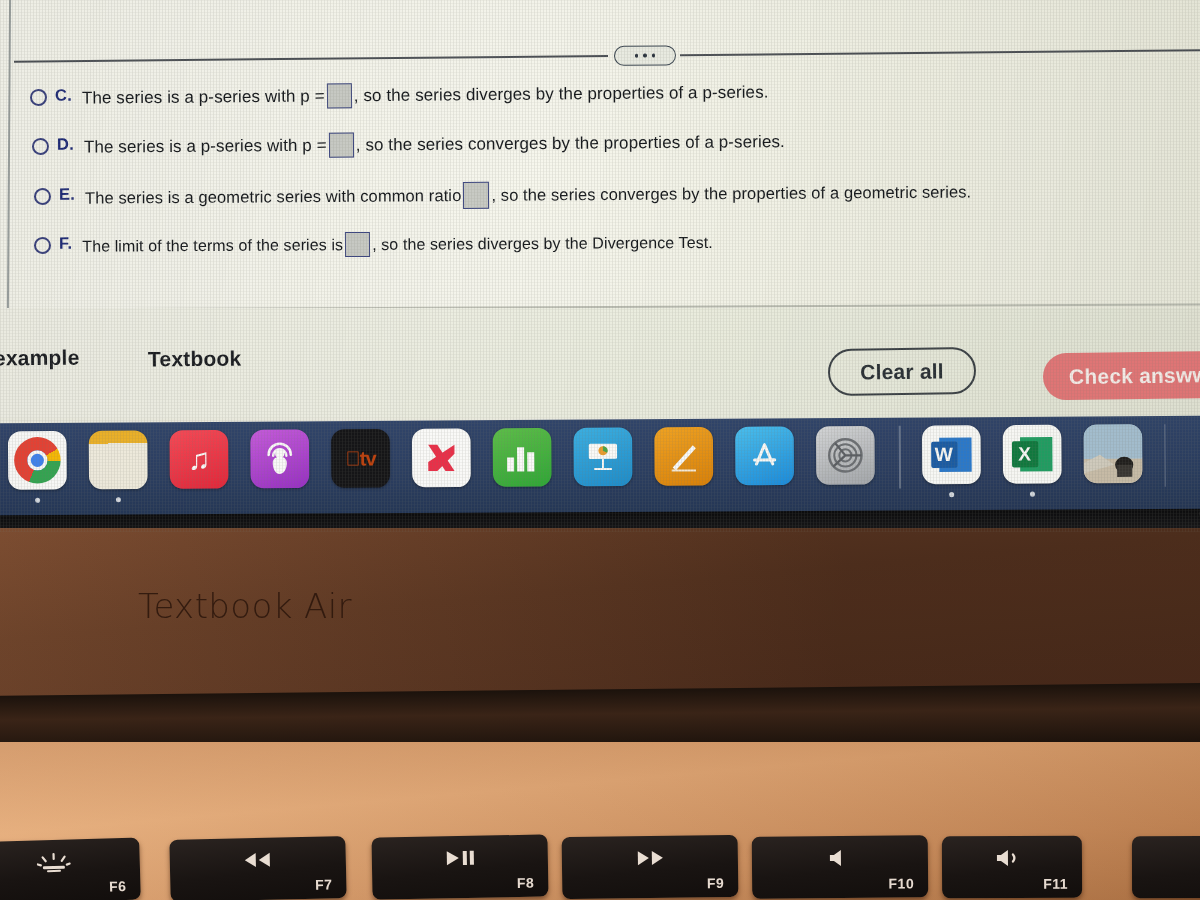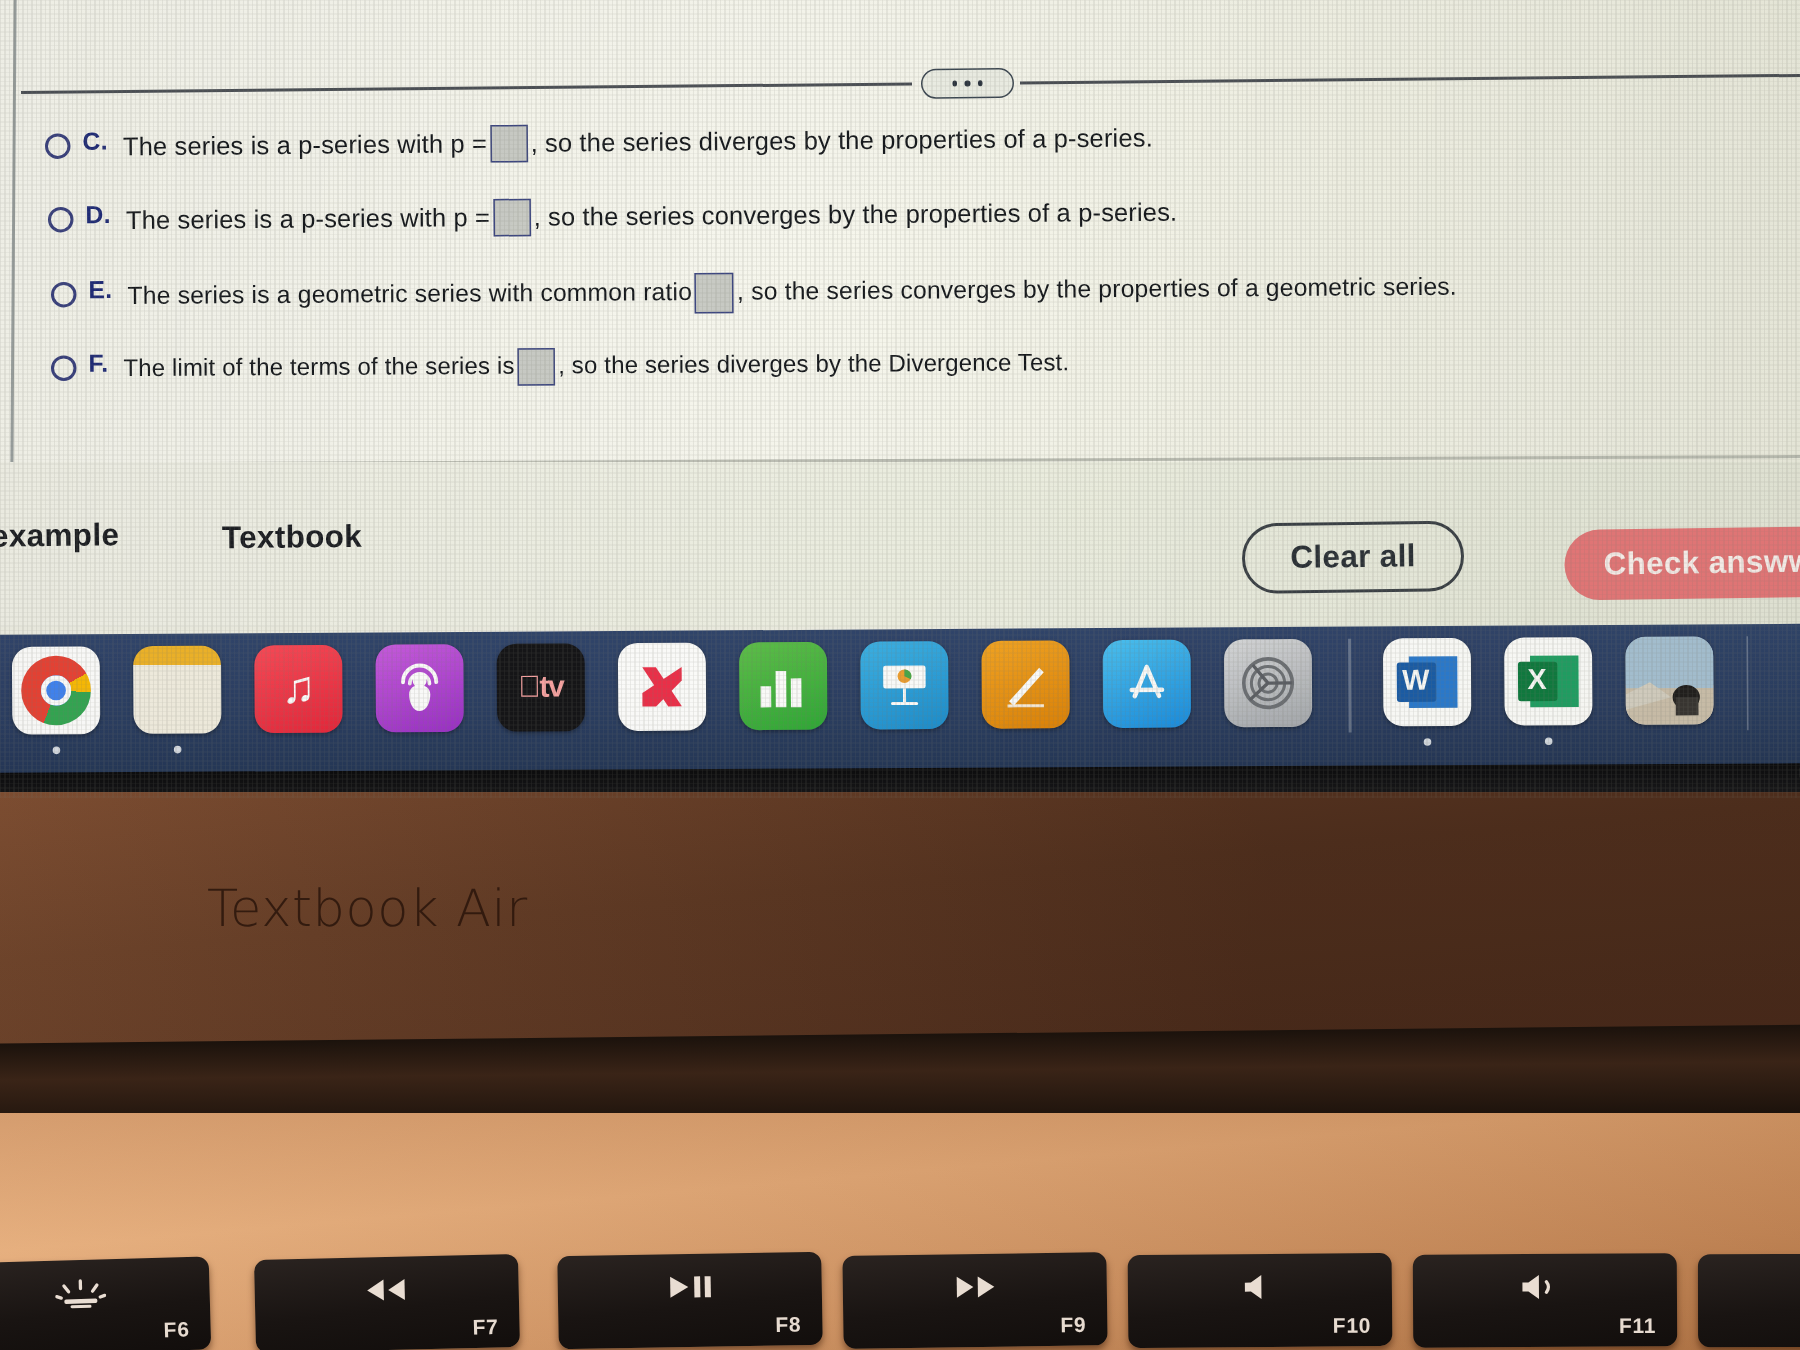--- a/index.html
+++ b/index.html
@@ -146,21 +146,21 @@
   }
 
   
   .ic-chrome{ background:#fefefe; }
   .ic-chrome .ring{ width:46px;height:46px;border-radius:50%;
      background:conic-gradient(from -58deg,#ea4335 0 33%,#fbbc05 33% 42%,#34a853 42% 72%,#ea4335 72% 100%); position:relative;}
   .ic-chrome .ring::after{content:"";position:absolute;inset:13px;border-radius:50%;background:#4285f4;box-shadow:0 0 0 3.5px #fff inset;}
   .ic-notes{ background:linear-gradient(180deg,#f0b429 0 22%,#f3efe2 22% 100%); }
   .ic-music{ background:linear-gradient(160deg,#fb4a58,#e8273b); color:#fff; font-size:30px; }
   .ic-podcast{ background:linear-gradient(160deg,#c95ce0,#9b30c9); color:#fff; }
-  .ic-tv{ background:#151517; color:#fca5a5; font-size:20px; font-weight:bold; letter-spacing:-1px;}
+  .ic-tv{ background:#151517; color:#c2410c; font-size:20px; font-weight:bold; letter-spacing:-1px;}
   .ic-news{ background:#fff; }
   .ic-numbers{ background:linear-gradient(160deg,#5fc24a,#2faa37); }
   .ic-keynote{ background:linear-gradient(160deg,#3db3e8,#1e8fd0); }
   .ic-pages{ background:linear-gradient(160deg,#f5a623,#e08407); }
   .ic-appstore{ background:linear-gradient(160deg,#4cc3f5,#1b8fe3); color:#fff; }
   .ic-sysprefs{ background:linear-gradient(160deg,#d9dade,#a8abb1); }
   .ic-word{ background:#fff; }
   .ic-excel{ background:#fff; }
   .ic-preview{ background:linear-gradient(180deg,#a9c4d8 0 55%,#d9cfc0 55% 100%); }
 
@@ -458,21 +458,21 @@
 
 <div class="fkey" id="k10" style="left:752px; top:836px; width:176px; transform:rotate(-0.5deg);">
   <span class="fglyph">
     <svg width="26" height="20" viewBox="0 0 26 20" aria-hidden="true">
       <path d="M14 2 L7 7 L3 7 L3 13 L7 13 L14 18z" fill="#e9ddd2"></path>
     </svg>
   </span>
   <span class="flabel">F10</span>
 </div>
 
-<div class="fkey" id="k11" style="left:942px; top:836px; width:176px; transform:rotate(-0.3deg);">
+<div class="fkey" id="k11" style="left:942px; top:836px; width:140px; transform:rotate(-0.3deg);">
   <span class="fglyph">
     <svg width="34" height="20" viewBox="0 0 34 20" aria-hidden="true">
       <path d="M13 2 L6 7 L2 7 L2 13 L6 13 L13 18z" fill="#e9ddd2"></path>
       <path d="M18 6.5 A5.5 5.5 0 0118 13.5" stroke="#e9ddd2" stroke-width="2.3" fill="none" stroke-linecap="round"></path>
     </svg>
   </span>
   <span class="flabel">F11</span>
 </div>
 
 <div class="fkey" id="k12" style="left:1132px; top:836px; width:176px; transform:rotate(-0.1deg);">

